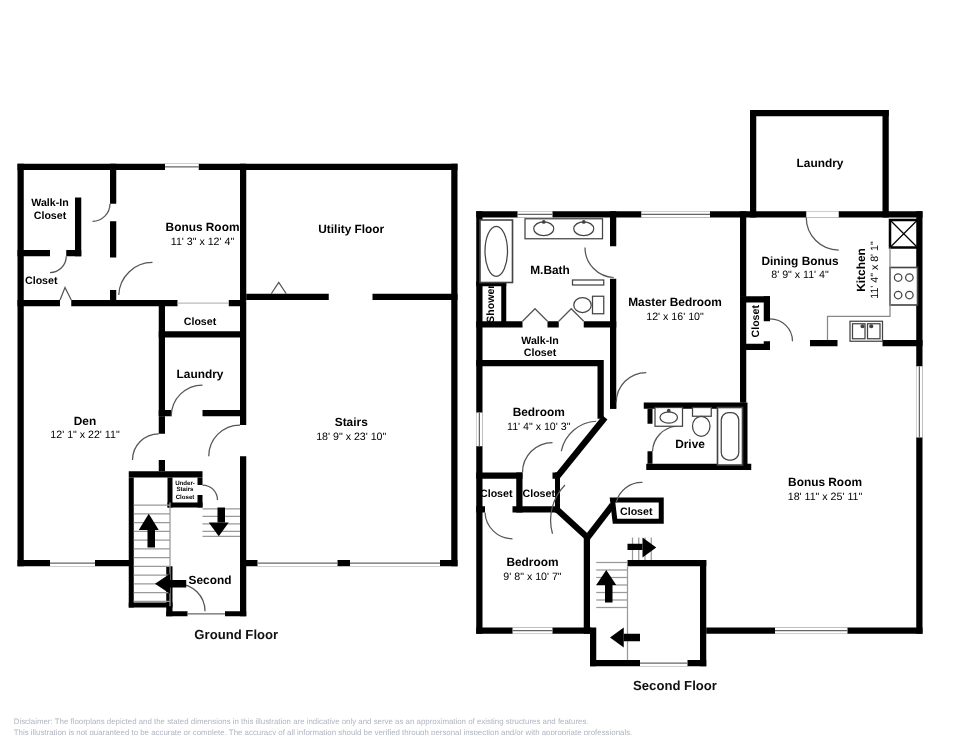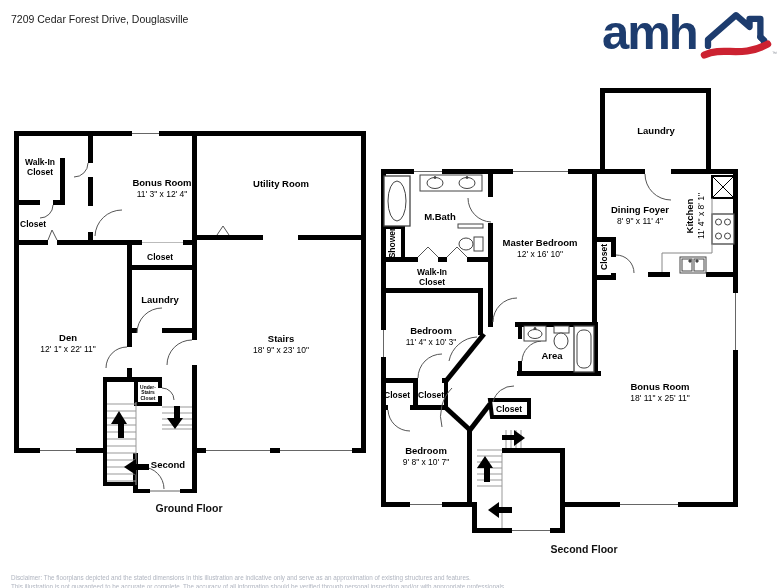--- a/index.html
+++ b/index.html
@@ -20,31 +20,21 @@
   .lbl.vert{transform:translate(-50%,-50%) rotate(-90deg)}
   .floor-title{position:absolute;transform:translate(-50%,-50%);font-size:10.5px;
                font-weight:bold;color:#111;white-space:nowrap;z-index:5}
   .disclaimer{position:absolute;left:11px;font-size:6.3px;color:#b0b5c0;white-space:nowrap}
 </style>
 </head>
 <body>
 
 <div class="page">
 
-  <div class="address">7209 Cedar Forest Drive, Douglasville</div>
-
-  <div class="logo">
-    <span class="logo-text">amh</span>
-    <svg class="logo-house" width="72" height="56" viewBox="0 0 78 62">
-      <path d="M8,42 L8,35 L39,8 L54,21 L54,12 L66,12 L66,32 L70,36" fill="none" stroke="#1d3c6e" stroke-width="7" stroke-linejoin="round" stroke-linecap="round"></path>
-      <path d="M66,32 L70,36 L70,40" fill="none" stroke="#1d3c6e" stroke-width="7" stroke-linecap="round"></path>
-      <path d="M4,52 C 26,42 44,56 74,40" fill="none" stroke="#cc2231" stroke-width="8" stroke-linecap="round"></path>
-    </svg>
-    <span class="logo-tm">™</span>
-  </div>
+
 
   <svg class="plan" width="784" height="588" viewBox="0 0 784 588">
 
     <g>
       <g fill="#000">
         <rect x="14" y="131" width="352" height="5"></rect>
         <rect x="14" y="131" width="5" height="322"></rect>
         <rect x="361" y="131" width="5" height="322"></rect>
         <rect x="14" y="448" width="90" height="5"></rect>
         <rect x="196" y="448" width="170" height="5"></rect>
@@ -302,21 +292,21 @@
 
   <div class="lbl small" style="left:40px;top:167px">
     <span>Walk-In</span><br>
     <span>Closet</span>
   </div>
   <div class="lbl" style="left:162px;top:188px">
     <span>Bonus Room</span><br>
     <span class="dims">11' 3" x 12' 4"</span>
   </div>
   <div class="lbl" style="left:281px;top:184px">
-    <span>Utility Room</span>
+    <span>Utility Floor</span>
   </div>
   <div class="lbl small" style="left:33px;top:224px">
     <span>Closet</span>
   </div>
   <div class="lbl small" style="left:160px;top:257px">
     <span>Closet</span>
   </div>
   <div class="lbl" style="left:160px;top:300px">
     <span>Laundry</span>
   </div>
@@ -352,49 +342,49 @@
     <span>Closet</span>
   </div>
   <div class="lbl" style="left:540px;top:248px">
     <span>Master Bedroom</span><br>
     <span class="dims">12' x 16' 10"</span>
   </div>
   <div class="lbl small vert" style="left:604px;top:257px">
     <span>Closet</span>
   </div>
   <div class="lbl" style="left:640px;top:215px">
-    <span>Dining Foyer</span><br>
+    <span>Dining Bonus</span><br>
     <span class="dims">8' 9" x 11' 4"</span>
   </div>
   <div class="lbl vert" style="left:695px;top:216px">
     <span>Kitchen</span><br>
     <span class="dims">11' 4" x 8' 1"</span>
   </div>
   <div class="lbl" style="left:431px;top:336px">
     <span>Bedroom</span><br>
     <span class="dims">11' 4" x 10' 3"</span>
   </div>
   <div class="lbl" style="left:552px;top:356px">
-    <span>Area</span>
+    <span>Drive</span>
   </div>
   <div class="lbl" style="left:660px;top:392px">
     <span>Bonus Room</span><br>
     <span class="dims">18' 11" x 25' 11"</span>
   </div>
   <div class="lbl small" style="left:397px;top:395px">
     <span>Closet</span>
   </div>
   <div class="lbl small" style="left:431px;top:395px">
     <span>Closet</span>
   </div>
   <div class="lbl small" style="left:509px;top:409px">
     <span>Closet</span>
   </div>
   <div class="lbl" style="left:426px;top:456px">
     <span>Bedroom</span><br>
     <span class="dims">9' 8" x 10' 7"</span>
   </div>
-  <div class="floor-title" style="left:584px;top:549px">Second Floor</div>
+  <div class="floor-title" style="left:540px;top:549px">Second Floor</div>
 
   <div class="disclaimer" style="top:574px">Disclaimer: The floorplans depicted and the stated dimensions in this illustration are indicative only and serve as an approximation of existing structures and features.</div>
   <div class="disclaimer" style="top:583px">This illustration is not guaranteed to be accurate or complete. The accuracy of all information should be verified through personal inspection and/or with appropriate professionals.</div>
 
 </div>
 
 </body></html>

